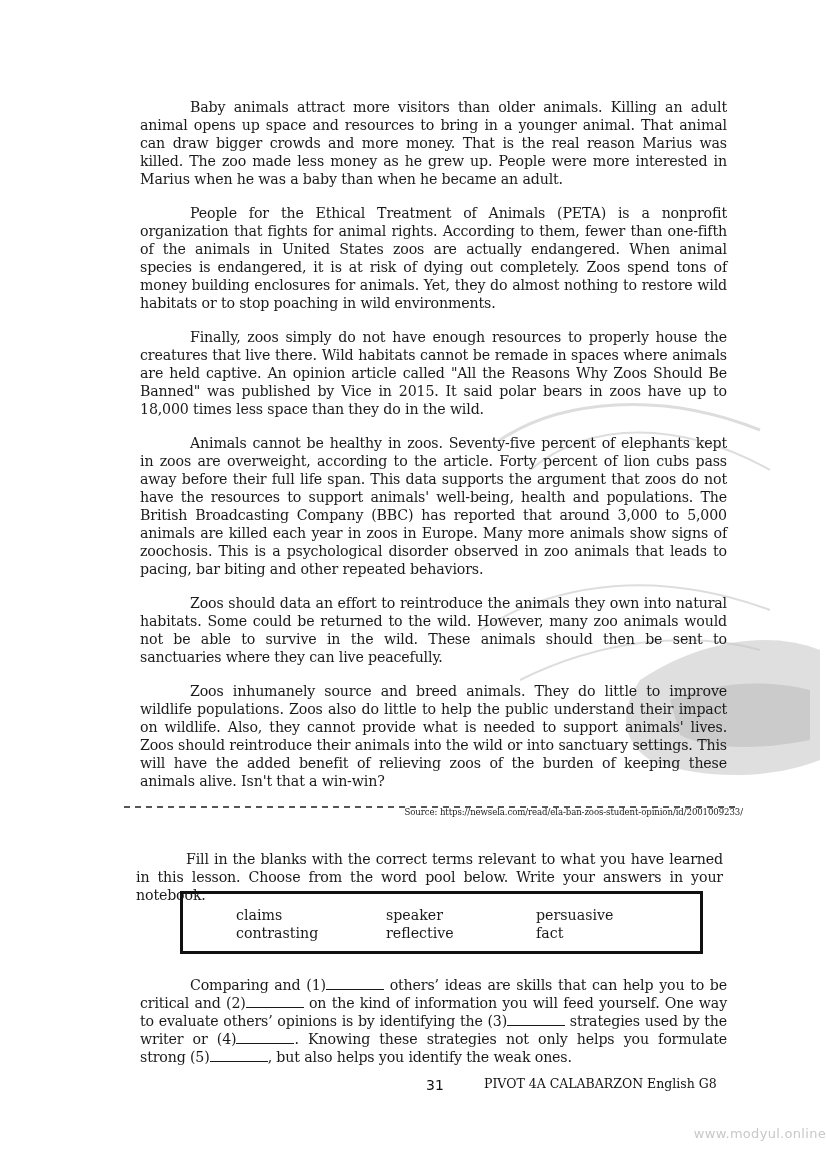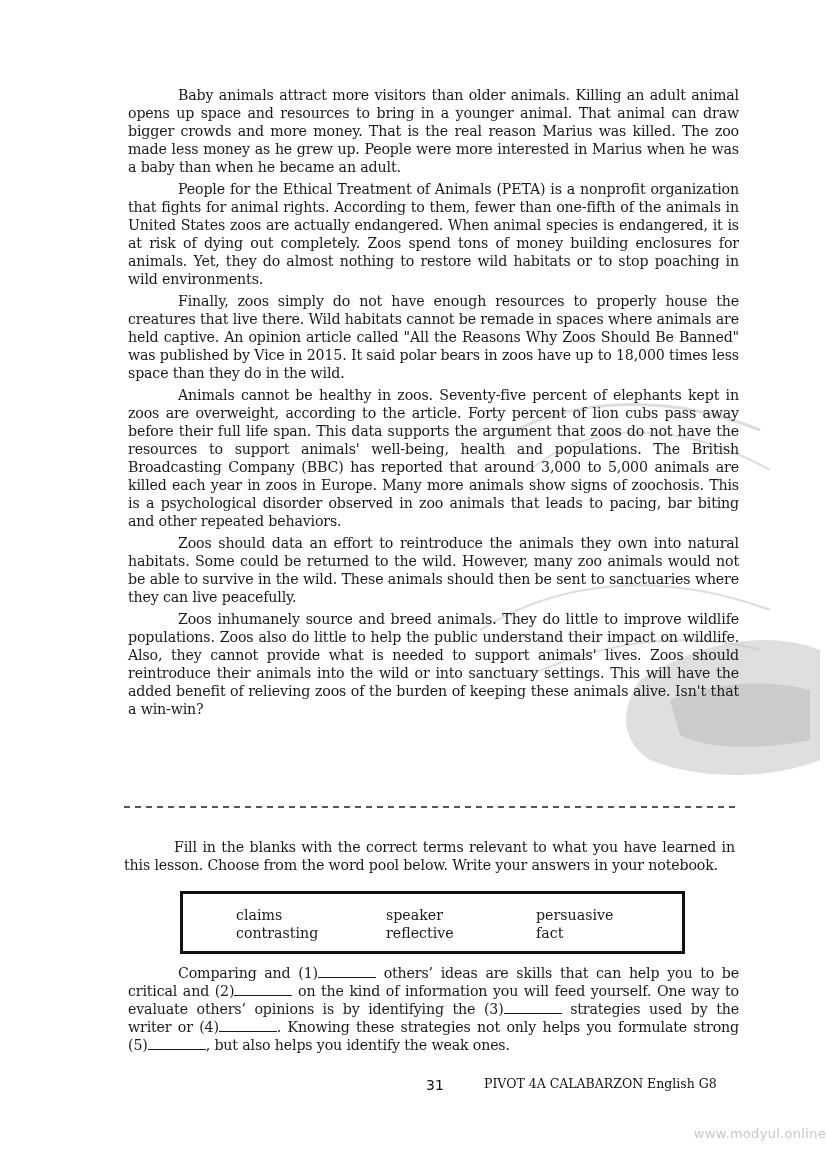--- a/index.html
+++ b/index.html
@@ -25,21 +25,21 @@
       pointer-events: none;
     }
     .page-content {
       position: absolute;
       left: 124px;
       top: 82px;
       width: 619px;
       z-index: 1;
     }
     .para {
-      margin: 4px;
+      margin: 16px;
       font-size: 14.2px;
       line-height: 18px;
       text-align: justify;
       text-indent: 50px;
       letter-spacing: -0.15px;
     }
     .source {
       margin: 10px 0 0 0;
       font-size: 8.6px;
       line-height: 12px;
@@ -64,20 +64,21 @@
       z-index: 1;
     }
     .word-pool {
       position: absolute;
       left: 180px;
       top: 891px;
       width: 499px;
       height: 57px;
       border: 3px solid #111;
       z-index: 1;
+      padding-left: 18px;
     }
     .word-grid {
       position: absolute;
       left: 53px;
       top: 12px;
       display: grid;
       grid-template-columns: 150px 150px 150px;
       grid-auto-rows: 18px;
       font-size: 14.2px;
       line-height: 18px;
@@ -147,20 +148,21 @@
   <path d="M230 320 C 280 300, 330 300, 370 310 L 370 360 C 320 370, 270 370, 240 355 Z" fill="#b8b8b8" opacity="0.5"></path>
 </svg>
 
 <div class="page-content">
   <p class="para">Baby animals attract more visitors than older animals. Killing an adult animal opens up space and resources to bring in a younger animal. That animal can draw bigger crowds and more money. That is the real reason Marius was killed. The zoo made less money as he grew up. People were more interested in Marius when he was a baby than when he became an adult.</p>
   <p class="para">People for the Ethical Treatment of Animals (PETA) is a nonprofit organization that fights for animal rights. According to them, fewer than one-fifth of the animals in United States zoos are actually endangered. When animal species is endangered, it is at risk of dying out completely. Zoos spend tons of money building enclosures for animals. Yet, they do almost nothing to restore wild habitats or to stop poaching in wild environments.</p>
   <p class="para">Finally, zoos simply do not have enough resources to properly house the creatures that live there. Wild habitats cannot be remade in spaces where animals are held captive. An opinion article called "All the Reasons Why Zoos Should Be Banned" was published by Vice in 2015. It said polar bears in zoos have up to 18,000 times less space than they do in the wild.</p>
   <p class="para">Animals cannot be healthy in zoos. Seventy-five percent of elephants kept in zoos are overweight, according to the article. Forty percent of lion cubs pass away before their full life span. This data supports the argument that zoos do not have the resources to support animals' well-being, health and populations. The British Broadcasting Company (BBC) has reported that around 3,000 to 5,000 animals are killed each year in zoos in Europe. Many more animals show signs of zoochosis. This is a psychological disorder observed in zoo animals that leads to pacing, bar biting and other repeated behaviors.</p>
   <p class="para">Zoos should data an effort to reintroduce the animals they own into natural habitats. Some could be returned to the wild. However, many zoo animals would not be able to survive in the wild. These animals should then be sent to sanctuaries where they can live peacefully.</p>
   <p class="para">Zoos inhumanely source and breed animals. They do little to improve wildlife populations. Zoos also do little to help the public understand their impact on wildlife. Also, they cannot provide what is needed to support animals' lives. Zoos should reintroduce their animals into the wild or into sanctuary settings. This will have the added benefit of relieving zoos of the burden of keeping these animals alive. Isn't that a win-win?</p>
+  <p class="source">Source: https://newsela.com/read/ela-ban-zoos-student-opinion/id/2001009233/</p>
 </div>
 
 <div class="dash-line"></div>
 
 <div class="activity">
   <p class="para">Fill in the blanks with the correct terms relevant to what you have learned in this lesson. Choose from the word pool below. Write your answers in your notebook.</p>
 </div>
 
 <div class="word-pool">
   <div class="word-grid">

